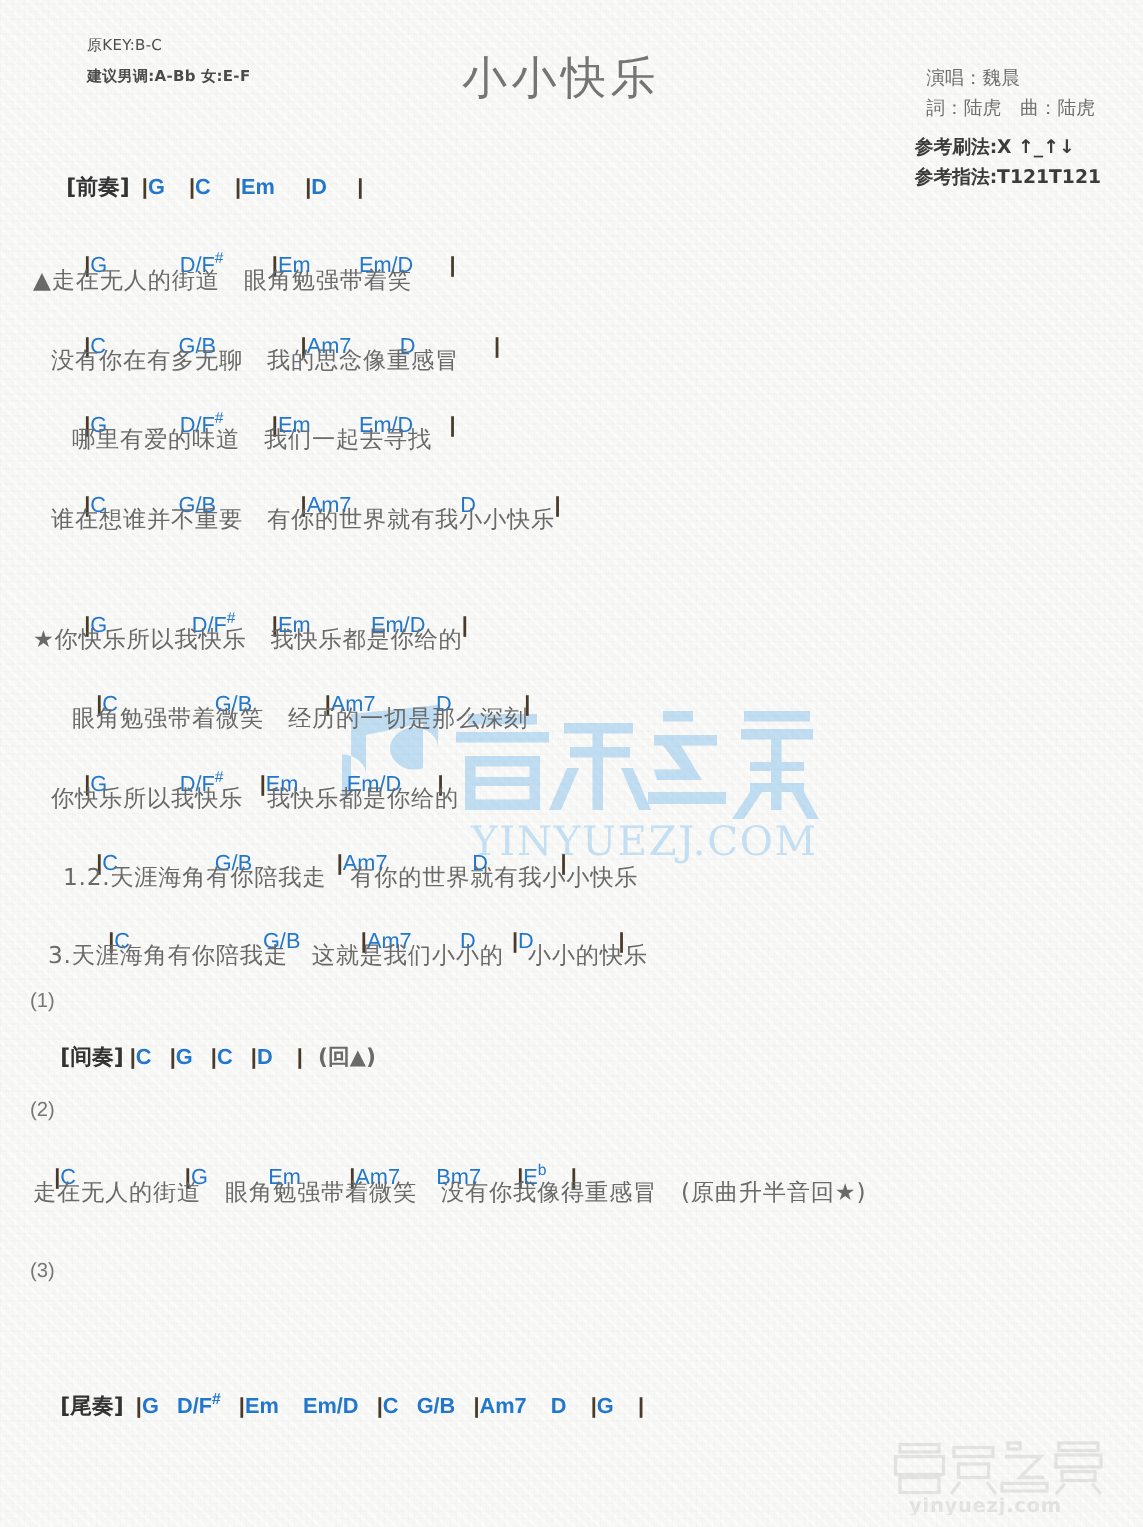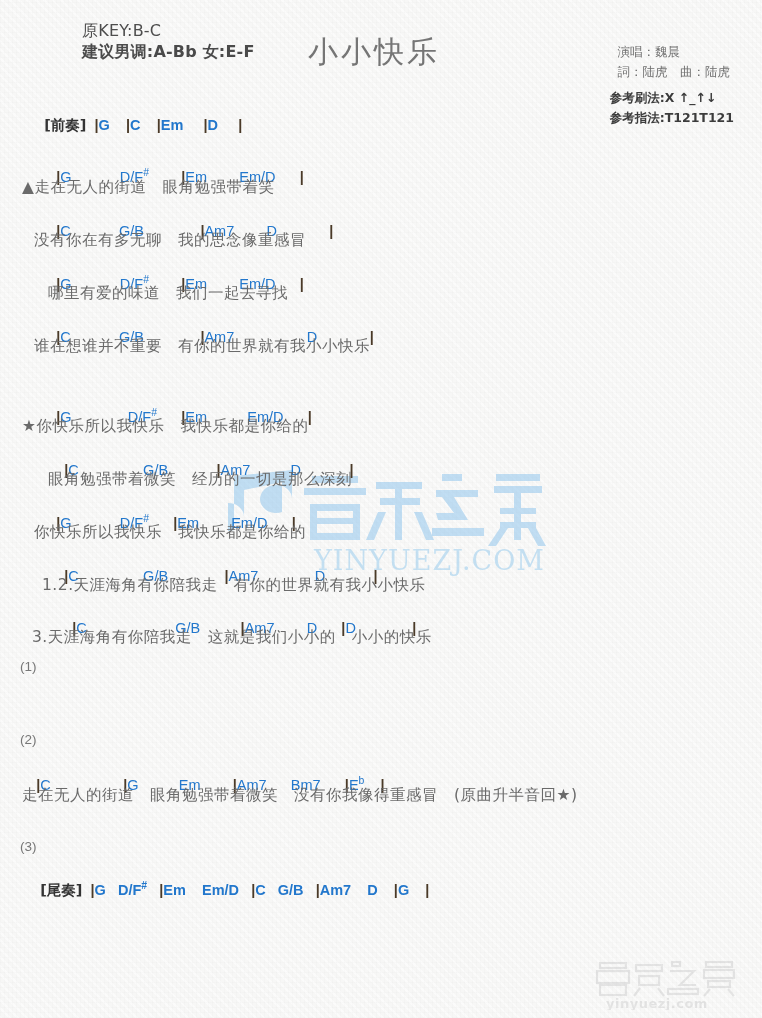--- a/index.html
+++ b/index.html
@@ -32,26 +32,25 @@
     width: 762px;
     height: 1018px;
     z-index: 2;
   }
 
   
   .key-info {
     position: absolute;
     left: 58px;
     top: 20px;
-    font-size: 16px;
+    font-size: 10px;
     line-height: 21px;
     color: #4a4a4a;
     font-weight: bold;
     letter-spacing: 0.2px;
-    margin-left: 24px;
   }
   .key-info .line1 { font-weight: normal; color: #4d4d4d; }
   .song-title {
     position: absolute;
     left: 0;
     top: 12px;
     width: 748px;
     text-align: center;
     font-size: 30px;
     color: #757575;
@@ -281,25 +280,28 @@
     <span class="bar">|</span>C                G/B              <span class="bar">|</span>Am7              D            <span class="bar">|</span>
   </div>
   <div class="row lyricrow" style="left:22px; top:576px;margin-left:20px;">1.2.天涯海角有你陪我走　有你的世界就有我小小快乐</div>
 
   <div class="row chordrow" style="left:56px; top:601px;">
     <span class="bar">|</span>C                      G/B          <span class="bar">|</span>Am7        D      <span class="bar">|</span>D              <span class="bar">|</span>
   </div>
   <div class="row lyricrow" style="left:32px; top:628px;">3.天涯海角有你陪我走　这就是我们小小的　小小的快乐</div>
 
   <div class="row numrow" style="left:20px; top:658px;">(1)</div>
+  <div class="row tagrow" style="left:20px; top:678px;">
+    <span>[间奏]</span><span class="chordrow"> <span class="bar">|</span>C   <span class="bar">|</span>G   <span class="bar">|</span>C   <span class="bar">|</span>D    <span class="bar">|</span></span><span class="note-plain">  (回<span class="marker">▲</span>)</span>
+  </div>
 
   <div class="row numrow" style="left:20px; top:731px;">(2)</div>
   <div class="row chordrow" style="left:20px; top:758px;">
     <span class="bar">|</span>C                  <span class="bar">|</span>G          Em        <span class="bar">|</span>Am7      Bm7      <span class="bar">|</span>E<span class="sup">b</span>    <span class="bar">|</span>
   </div>
   <div class="row lyricrow" style="left:22px; top:786px;"><span>走在无人的街道　眼角勉强带着微笑　没有你我像得重感冒　</span><span>(原曲升半音回★)</span></div>
 
   <div class="row numrow" style="left:20px; top:838px;">(3)</div>
-  <div class="row tagrow" style="left:20px; top:863px;">
+  <div class="row tagrow" style="left:20px; top:911px;">
     <span>[尾奏]</span><span class="chordrow">  <span class="bar">|</span>G   D/F<span class="sup">#</span>   <span class="bar">|</span>Em    Em/D   <span class="bar">|</span>C   G/B   <span class="bar">|</span>Am7    D    <span class="bar">|</span>G    <span class="bar">|</span></span>
   </div>
 
 </div>
 
 </body></html>

